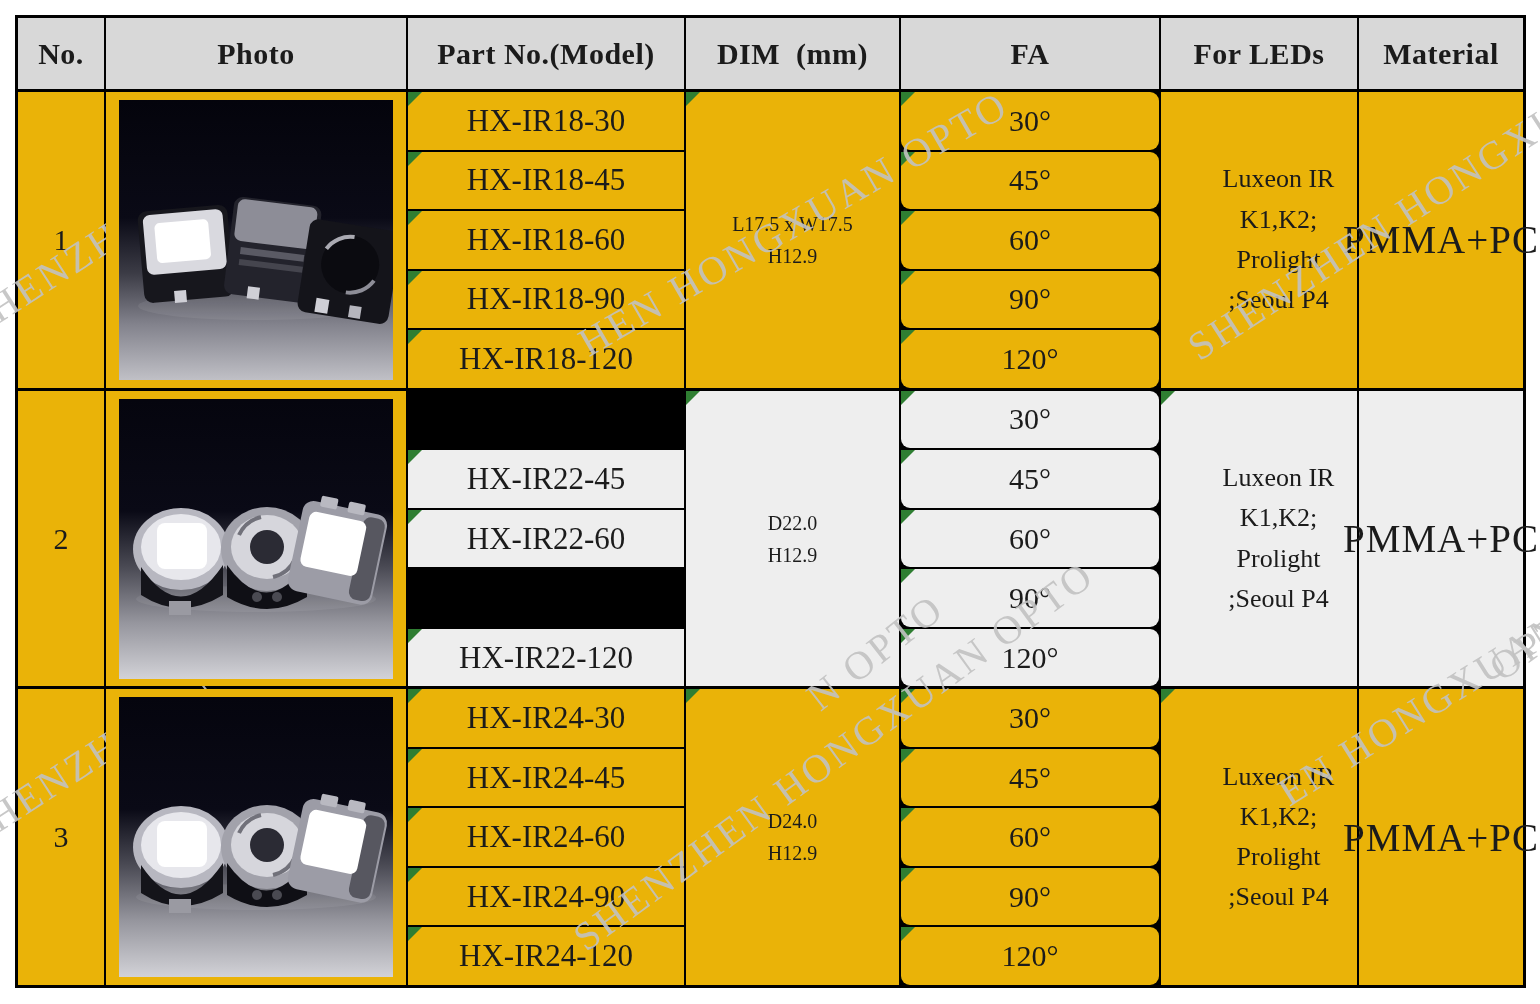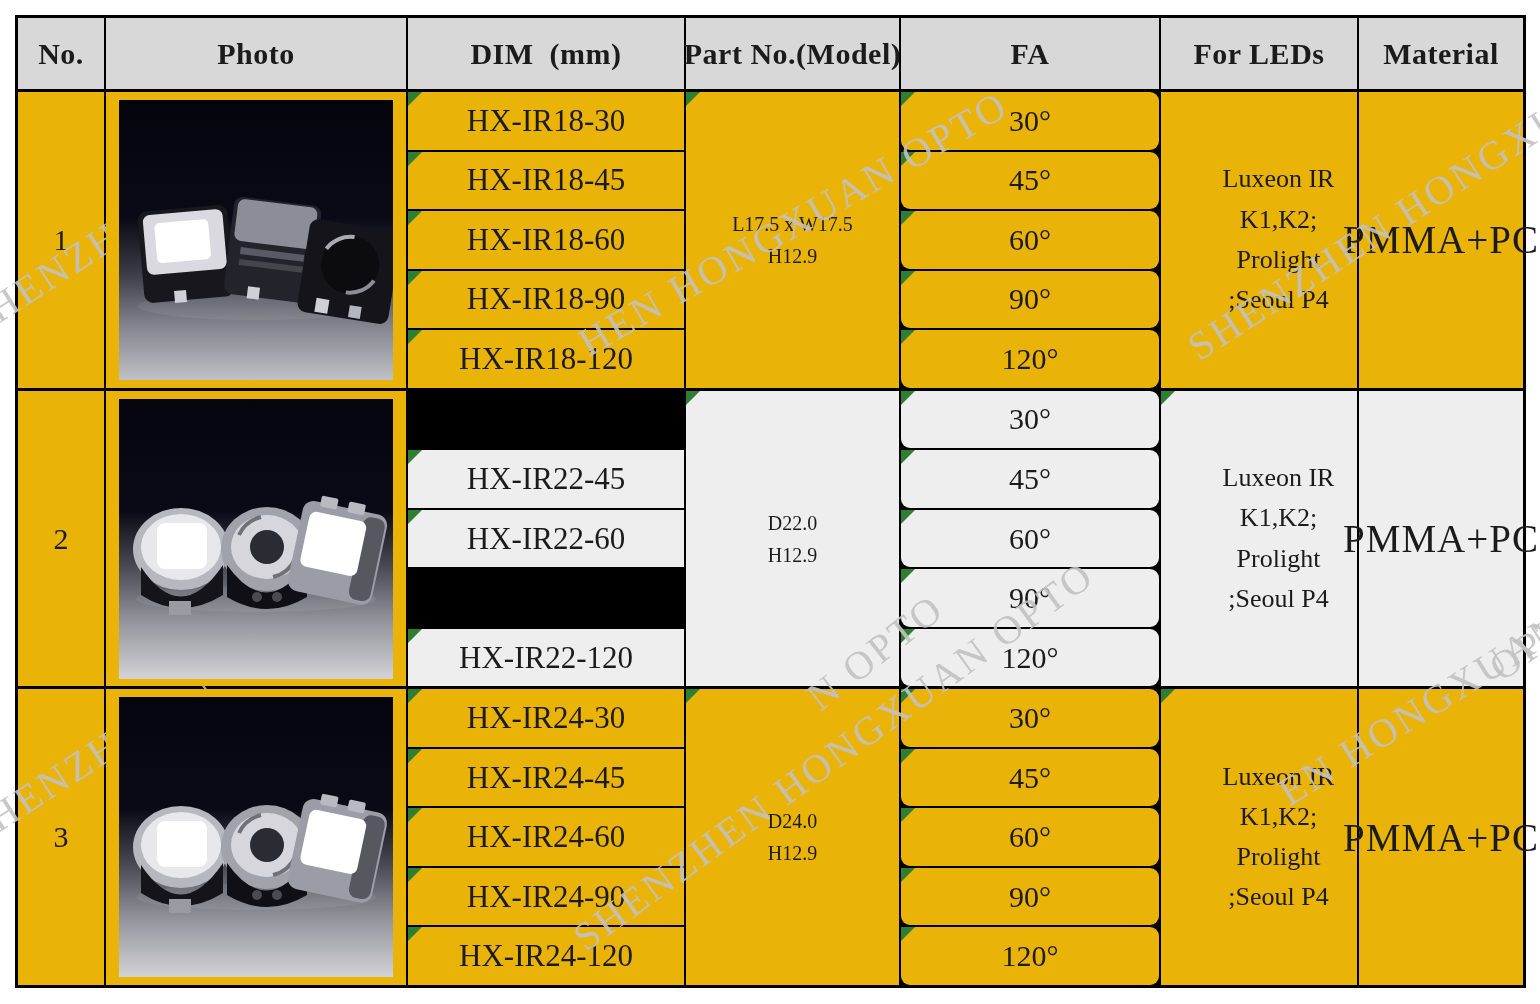--- a/index.html
+++ b/index.html
@@ -69,22 +69,22 @@
   <div class="wm" style="left:1282px;top:772px;transform:rotate(-32deg);">EN HONGXUAN OPTO</div>
   <div class="wm" style="left:-30px;top:812px;transform:rotate(-33deg);">SHENZHEN</div>
   <div class="wm" style="left:1494px;top:648px;transform:rotate(-36deg);">OPTO</div>
 </div>
 
 <div class="spec-table">
 
   <div class="hdr-row">
     <div class="hdr-cell">No.</div>
     <div class="hdr-cell">Photo</div>
+    <div class="hdr-cell">Part No.(Model)</div>
     <div class="hdr-cell">DIM  (mm)</div>
-    <div class="hdr-cell">Part No.(Model)</div>
     <div class="hdr-cell">FA</div>
     <div class="hdr-cell">For LEDs</div>
     <div class="hdr-cell">Material</div>
   </div>
 
   <div class="grp">
     <div class="cell no-cell">1</div>
 
     <div class="cell photo-cell">
       <svg class="photo-frame" viewBox="0 0 274 280" xmlns="http://www.w3.org/2000/svg">

